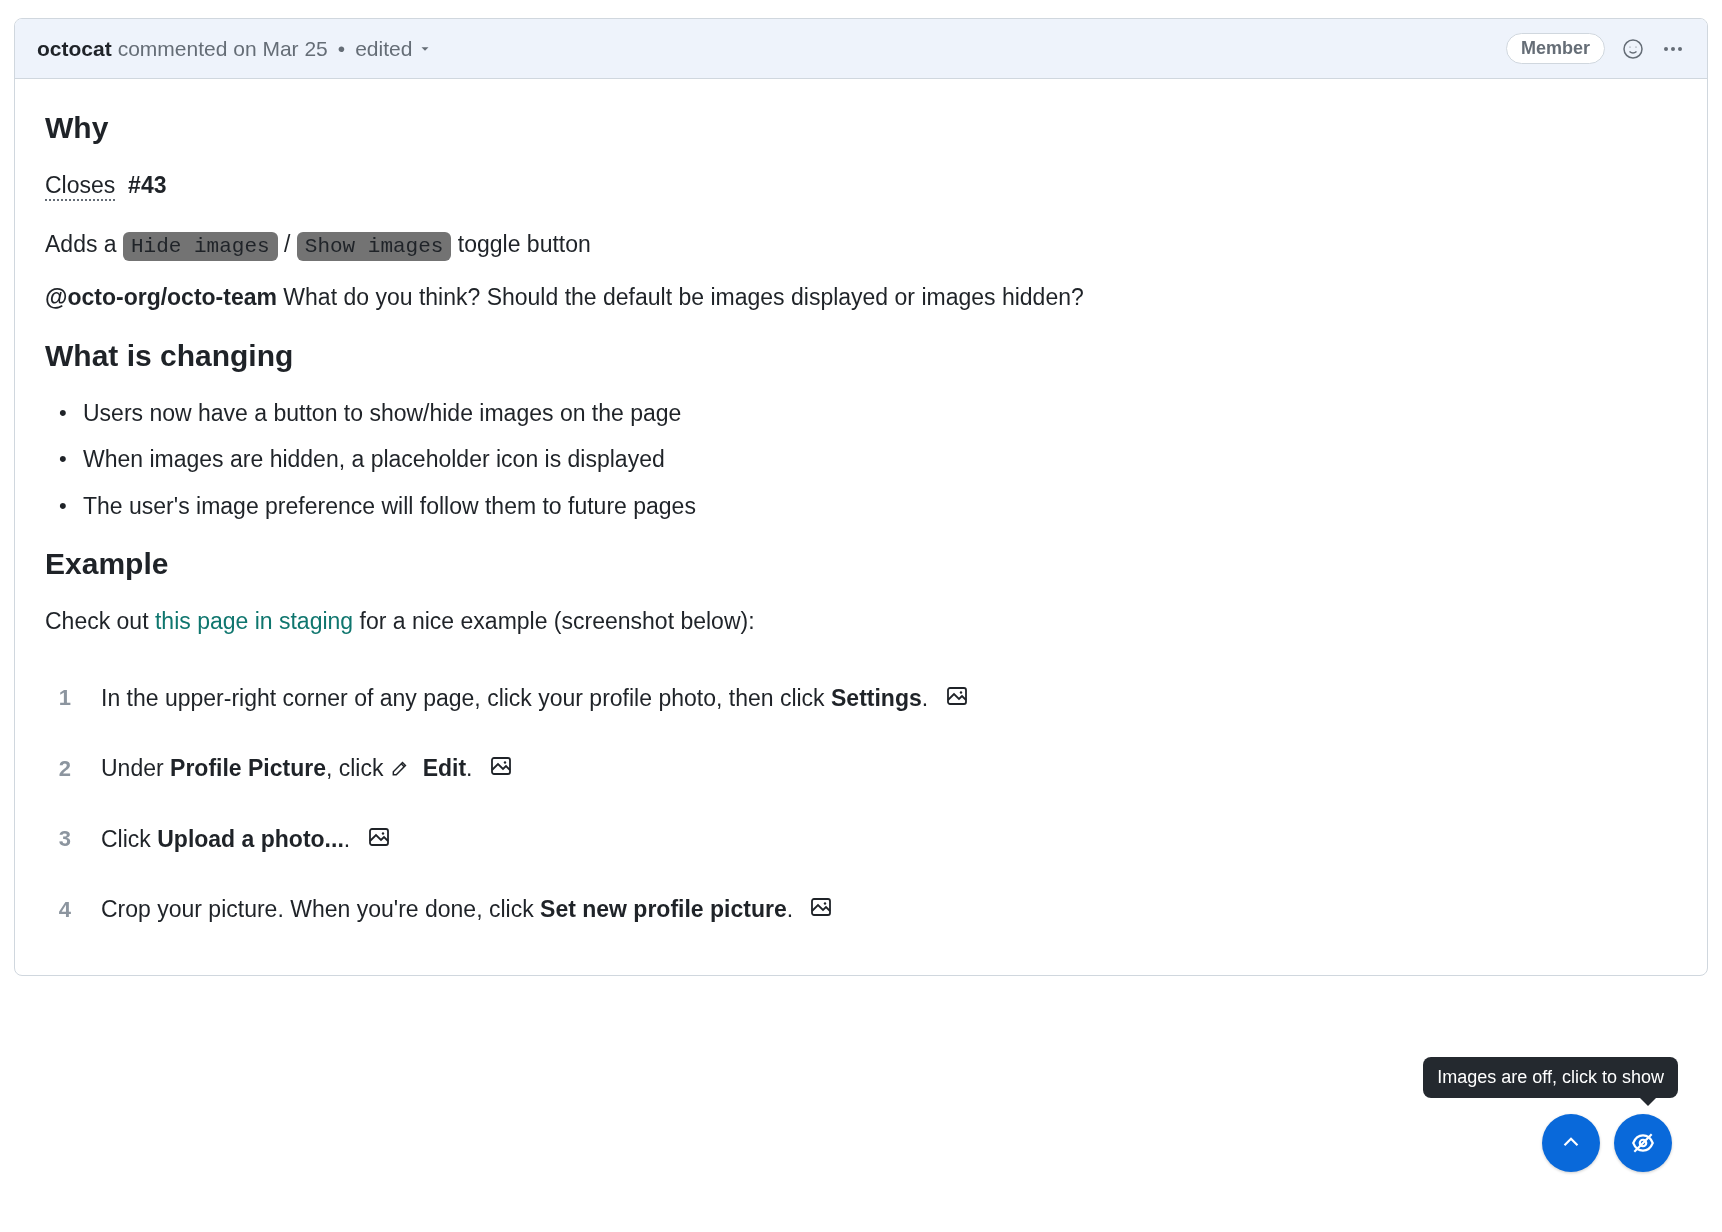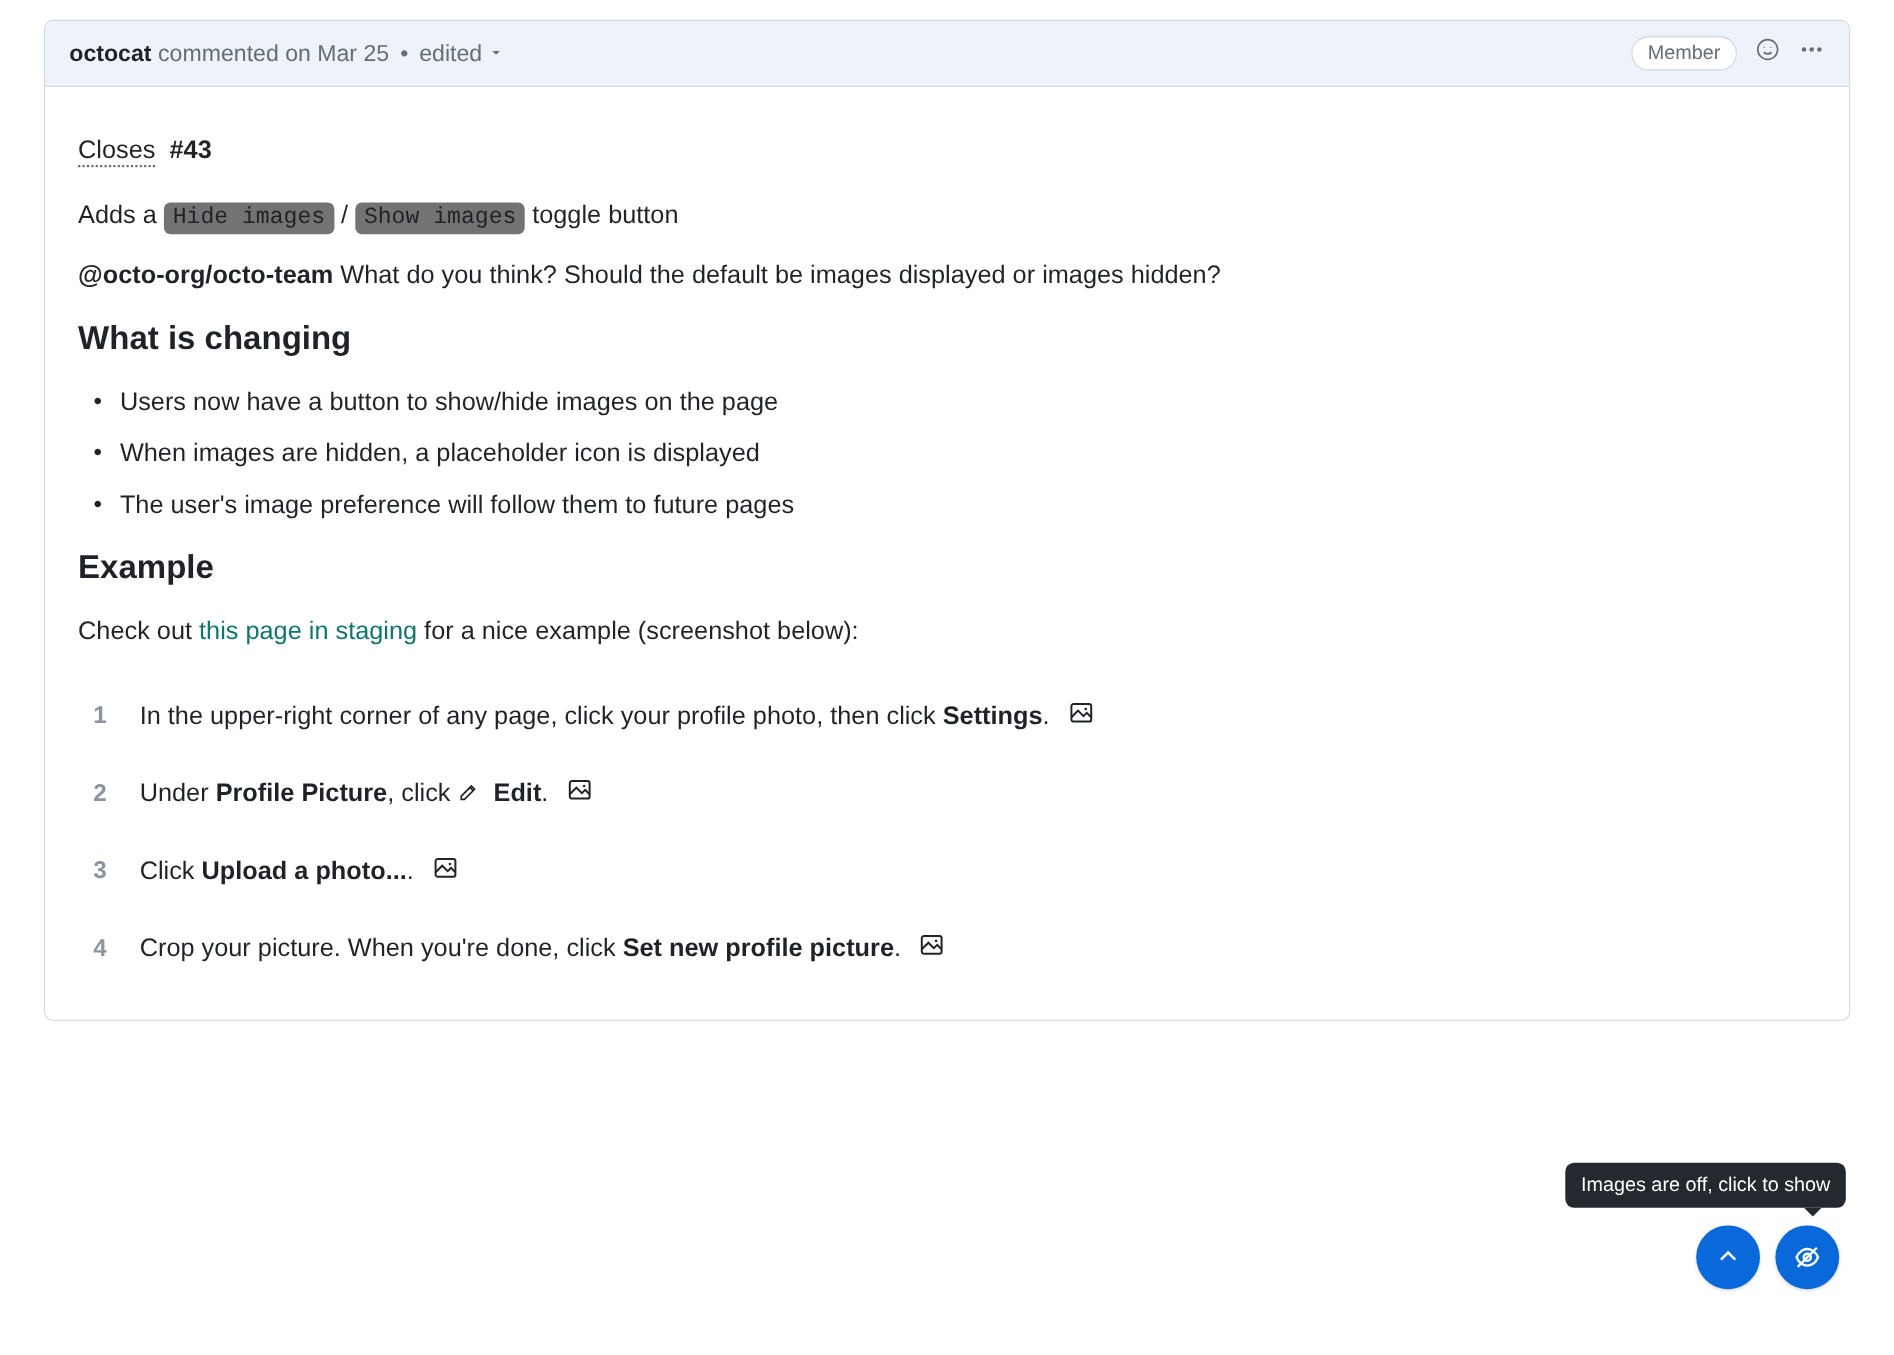--- a/index.html
+++ b/index.html
@@ -6,40 +6,40 @@
   body {
     font-family: -apple-system, BlinkMacSystemFont, "Segoe UI", Helvetica, Arial, sans-serif;
     background: #ffffff;
     color: #1f2328;
     width: 1722px;
     height: 1232px;
     overflow: hidden;
     position: relative;
   }
   .comment-box {
-    margin: 18px 40px;
+    margin: 18px 14px;
     border: 1px solid #d0d7de;
     border-radius: 8px;
     overflow: hidden;
   }
   .comment-header {
     background: #eef3fb;
     border-bottom: 1px solid #d0d7de;
     padding: 14px 22px;
     display: flex;
     align-items: center;
     justify-content: space-between;
     font-size: 21px;
   }
   .comment-header-left { display:flex; align-items:center; gap:6px; color:#656d76; }
   .author { font-weight:600; color:#1f2328; }
   .dot-sep { margin:0 4px; }
   .edited-dropdown { display:inline-flex; align-items:center; gap:6px; cursor:pointer;justify-content:center; }
   .edited-dropdown svg { width:14px; height:14px; fill:#656d76; }
-  .comment-header-right { display:flex; gap:16px; }
+  .comment-header-right { display:flex; align-items:center; gap:16px;font-weight:bold; }
   .badge {
     border:1px solid #d0d7de;
     border-radius:999px;
     padding:4px 14px;
     font-size:18px;
     color:#656d76;
     background:#ffffff;
   }
   .hicon { width:24px; height:24px; color:#656d76; display:flex; align-items:center; justify-content:center; cursor:pointer; }
   .hicon svg { width:24px; height:24px; fill:none; stroke:#656d76; stroke-width:1.5; }
@@ -125,20 +125,21 @@
         <svg viewBox="0 0 24 24">
             <circle cx="5" cy="12" r="2"></circle>
             <circle cx="12" cy="12" r="2"></circle>
             <circle cx="19" cy="12" r="2"></circle>
           </svg>
       </span>
     </div>
   </div>
 
   <div class="comment-body">
+    <h2 class="first">Why</h2>
 
     <p class="closes-line">
       <span class="closes-link">Closes</span>
       <span>&nbsp;</span><span class="issue-ref">#43</span>
     </p>
 
     <p>
       <span>Adds a </span>
       <span class="inline-code">Hide images</span>
       <span>/</span>

